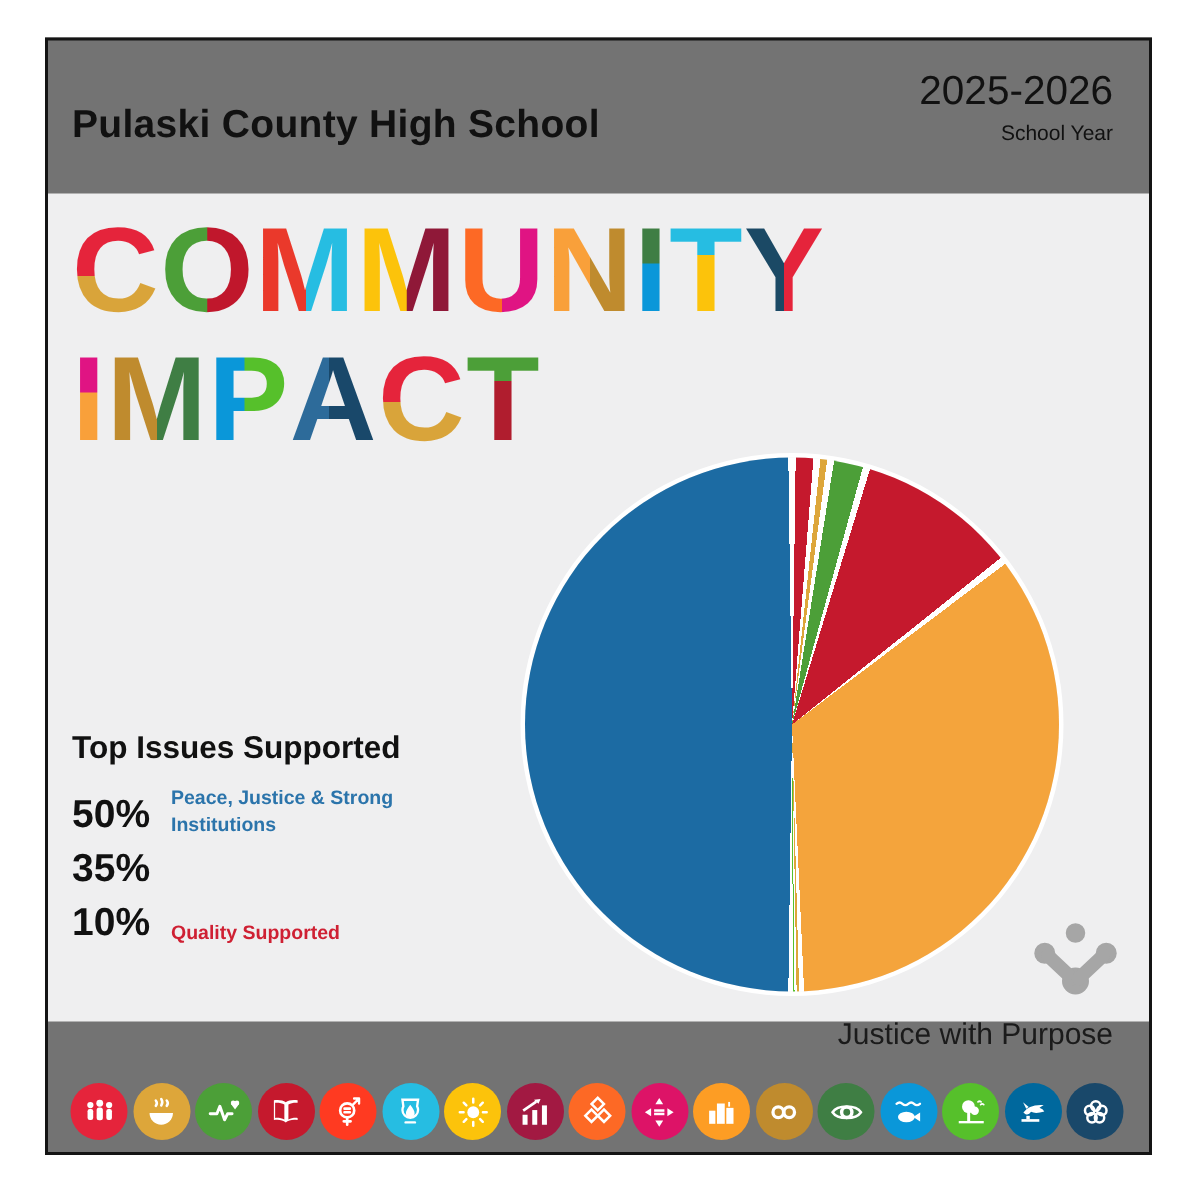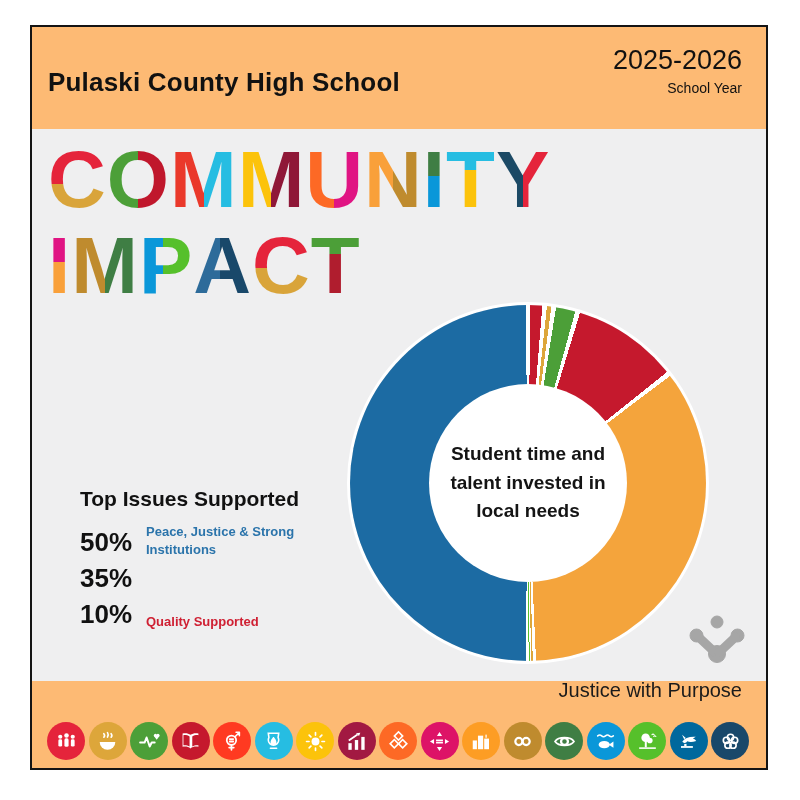--- a/index.html
+++ b/index.html
@@ -1,31 +1,31 @@
 <!DOCTYPE html>
 <html><head>
 <meta charset="utf-8">
 <style>
   html,body{margin:0;padding:0;background:#ffffff;}
   *{box-sizing:border-box;font-family:"Liberation Sans", sans-serif;}
   .page{position:relative;width:800px;height:800px;background:#ffffff;overflow:hidden;}
-  .frame{position:absolute;left:30px;top:25px;width:738px;height:745px;border:2px solid #141414;background:#fdba74;}
+  .frame{position:absolute;left:30px;top:25px;width:738px;height:745px;border:2px solid #141414;background:#737373;}
   
   .hdr-school{position:absolute;left:16px;top:40px;font-size:26px;font-weight:700;color:#111;letter-spacing:.2px;}
   .hdr-year-block{position:absolute;right:24px;top:18px;text-align:right;}
   .hdr-year{font-size:27px;font-weight:400;color:#111;}
   .hdr-year-label{font-size:14px;font-weight:400;color:#111;margin-top:4px;}
   
   .panel{position:absolute;left:0;top:102px;width:734px;height:552px;background:#efeff0;}
   
   .title{position:absolute;left:16px;top:8px;}
   .title-line{display:block;font-size:80px;line-height:86px;font-weight:700;letter-spacing:1px;white-space:nowrap;}
   .ltr{display:inline-block;-webkit-background-clip:text;background-clip:text;color:transparent;-webkit-text-fill-color:transparent;}
   
-  .legend{position:absolute;left:16px;top:358px;width:270px;margin-left:32px;}
+  .legend{position:absolute;left:16px;top:358px;width:270px;}
   .legend-heading{font-size:21px;font-weight:700;color:#111;margin-bottom:10px;}
   .legend-row{display:flex;align-items:flex-end;margin-bottom:5px;}
   .legend-pct{width:66px;font-size:26px;font-weight:700;color:#111;flex:none;line-height:1.2;}
   .legend-lbl{font-size:13px;font-weight:600;line-height:1.35;padding-top:2px;width:190px;}
   
   .donut-wrap{position:absolute;left:318px;top:176px;width:356px;height:356px;}
   .donut{position:absolute;inset:0;border-radius:50%;box-shadow:0 0 0 3px #ffffff;}
   .hole{position:absolute;left:50%;top:50%;width:198px;height:198px;margin:-99px 0 0 -99px;border-radius:50%;background:#ffffff;display:flex;align-items:center;justify-content:center;text-align:center;}
   .hole-text{font-size:19px;font-weight:600;color:#141414;line-height:1.5;}
   
@@ -67,23 +67,20 @@
             </div>
             <div class="legend-row">
               <span class="legend-pct">10%</span>
               <span class="legend-lbl" style="color: rgb(207, 32, 51);">Quality Supported</span>
             </div>
           </div>
       </div>
 
       <div class="donut-wrap">
         <div class="donut" id="donut" style="background: conic-gradient(rgb(255, 255, 255) 0%, rgb(255, 255, 255) 0.22%, rgb(197, 25, 45) 0.22%, rgb(197, 25, 45) 1.28%, rgb(255, 255, 255) 1.28%, rgb(255, 255, 255) 1.5%, rgb(255, 255, 255) 1.5%, rgb(255, 255, 255) 1.7%, rgb(221, 166, 58) 1.7%, rgb(221, 166, 58) 2.1%, rgb(255, 255, 255) 2.1%, rgb(255, 255, 255) 2.3%, rgb(255, 255, 255) 2.3%, rgb(255, 255, 255) 2.52%, rgb(76, 159, 56) 2.52%, rgb(76, 159, 56) 4.28%, rgb(255, 255, 255) 4.28%, rgb(255, 255, 255) 4.5%, rgb(255, 255, 255) 4.5%, rgb(255, 255, 255) 4.72%, rgb(197, 25, 45) 4.72%, rgb(197, 25, 45) 14.28%, rgb(255, 255, 255) 14.28%, rgb(255, 255, 255) 14.5%, rgb(255, 255, 255) 14.5%, rgb(255, 255, 255) 14.72%, rgb(244, 164, 60) 14.72%, rgb(244, 164, 60) 49.28%, rgb(255, 255, 255) 49.28%, rgb(255, 255, 255) 49.5%, rgb(255, 255, 255) 49.5%, rgb(255, 255, 255) 49.575%, rgb(221, 166, 58) 49.575%, rgb(221, 166, 58) 49.725%, rgb(255, 255, 255) 49.725%, rgb(255, 255, 255) 49.8%, rgb(255, 255, 255) 49.8%, rgb(255, 255, 255) 49.85%, rgb(86, 192, 43) 49.85%, rgb(86, 192, 43) 49.95%, rgb(255, 255, 255) 49.95%, rgb(255, 255, 255) 50%, rgb(255, 255, 255) 50%, rgb(255, 255, 255) 50.22%, rgb(28, 107, 163) 50.22%, rgb(28, 107, 163) 99.78%, rgb(255, 255, 255) 99.78%, rgb(255, 255, 255) 100%);"></div>
-        <div class="hole">
-          <div class="hole-text" id="hole-text">Student time and<br>talent invested in<br>local needs</div>
-        </div>
       </div>
 
       <div class="logo">
         <svg id="logo-svg" width="58" height="54" viewBox="0 0 58 54">
           <g id="logo-g" fill="#a6a6a6" stroke="#a6a6a6">
             <circle cx="29" cy="9" r="6"></circle>
             <circle cx="8.5" cy="22.5" r="6.5"></circle>
             <circle cx="49.5" cy="22.5" r="6.5"></circle>
             <circle cx="29" cy="41" r="8.5"></circle>
             <line x1="10.5" y1="24" x2="27" y2="39.5" stroke-width="9" stroke-linecap="round"></line>

